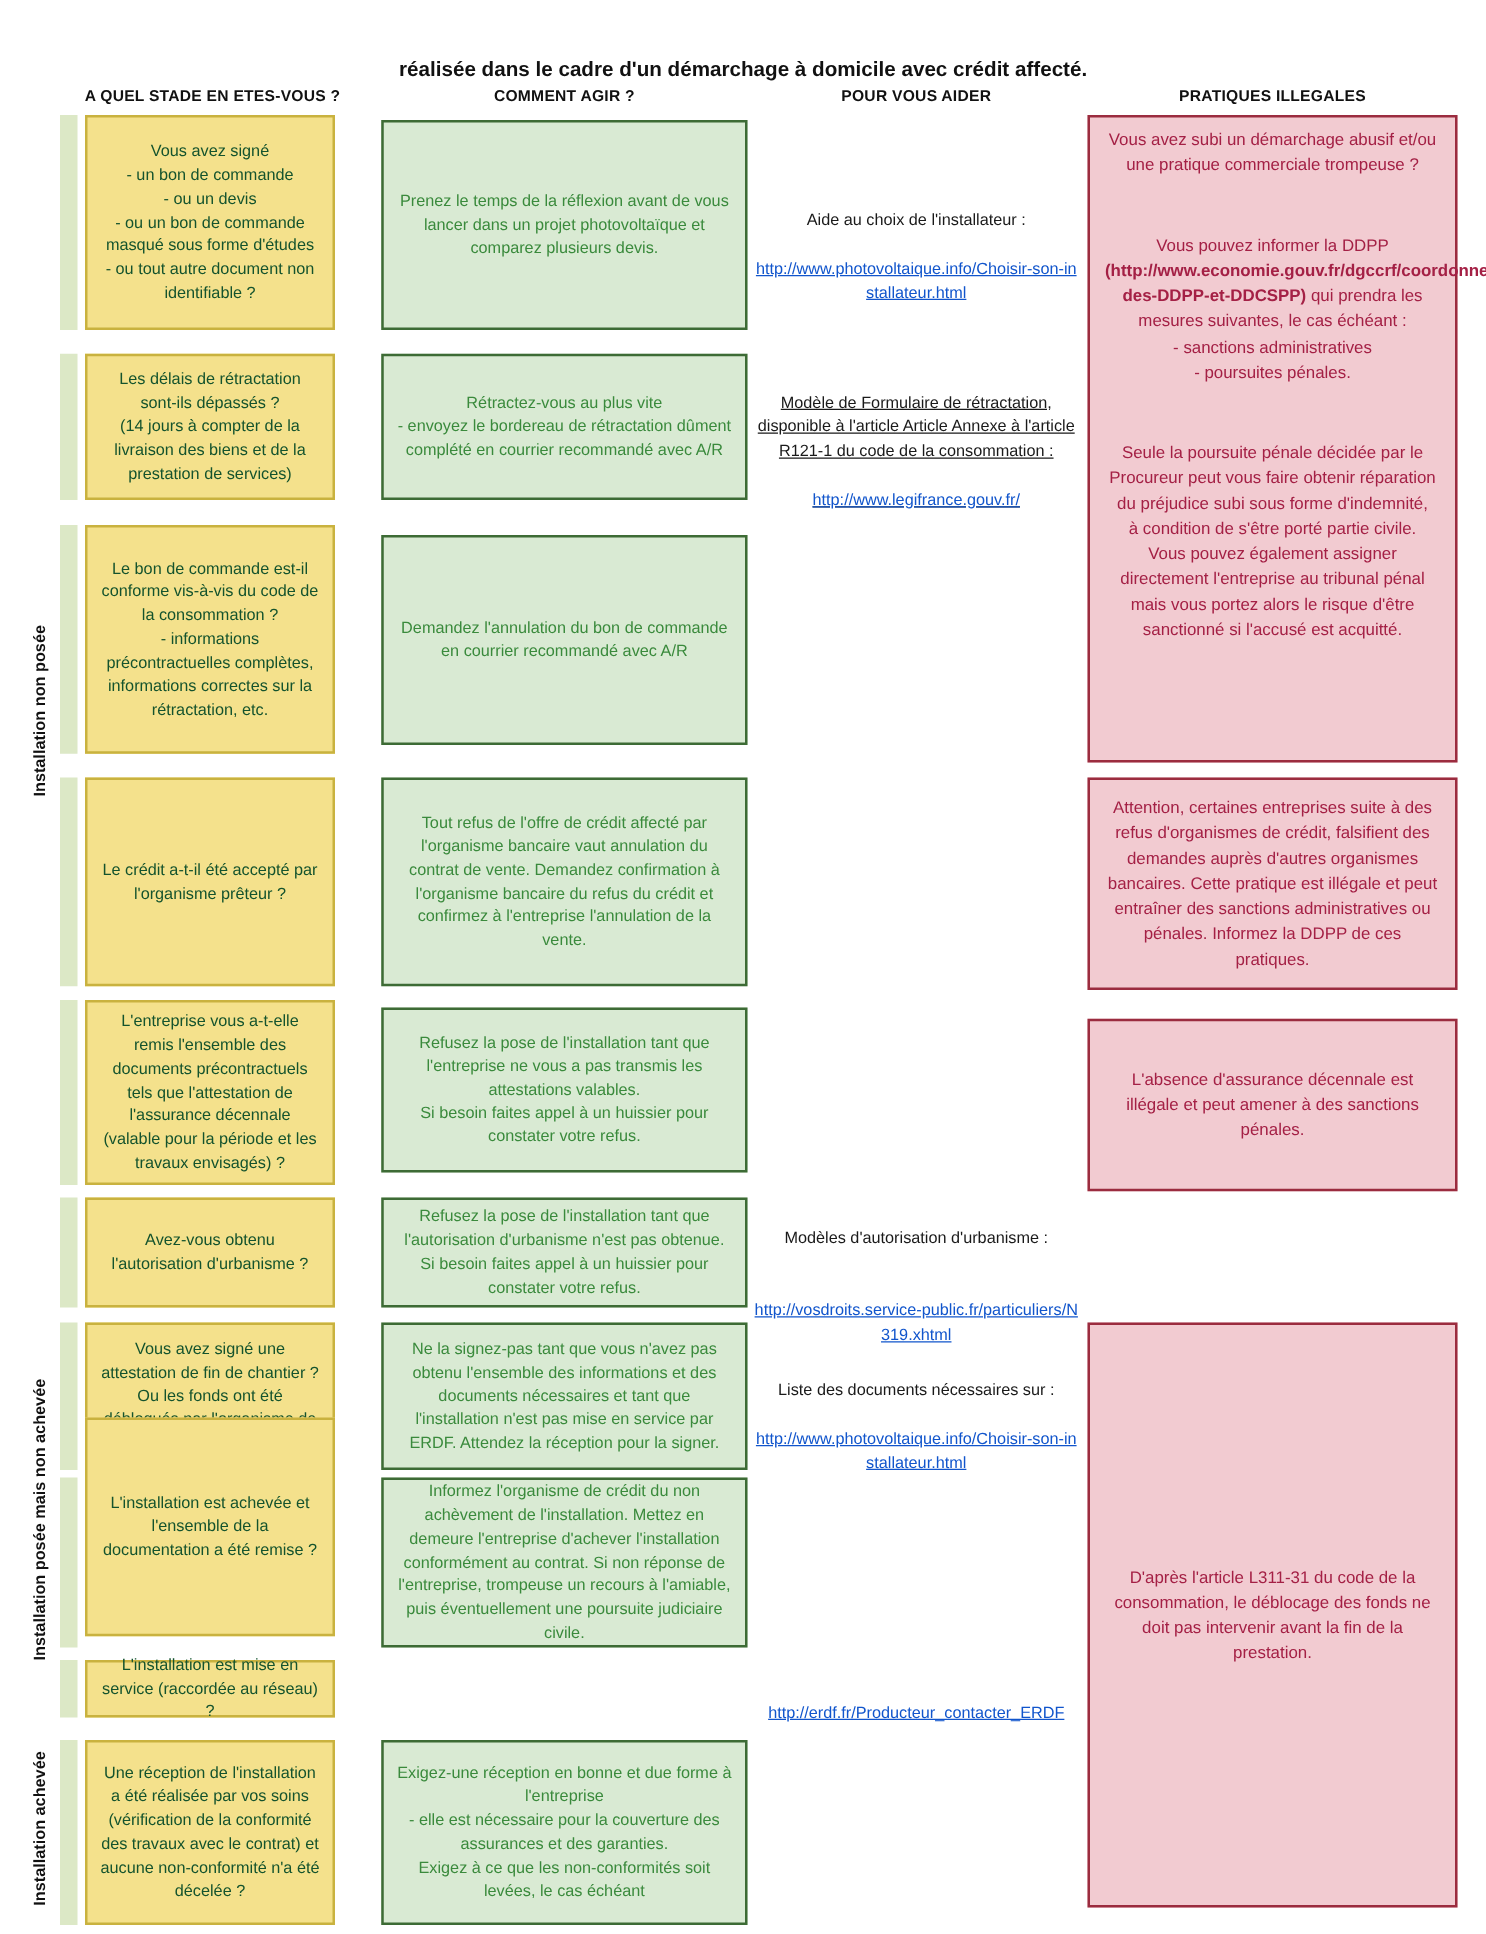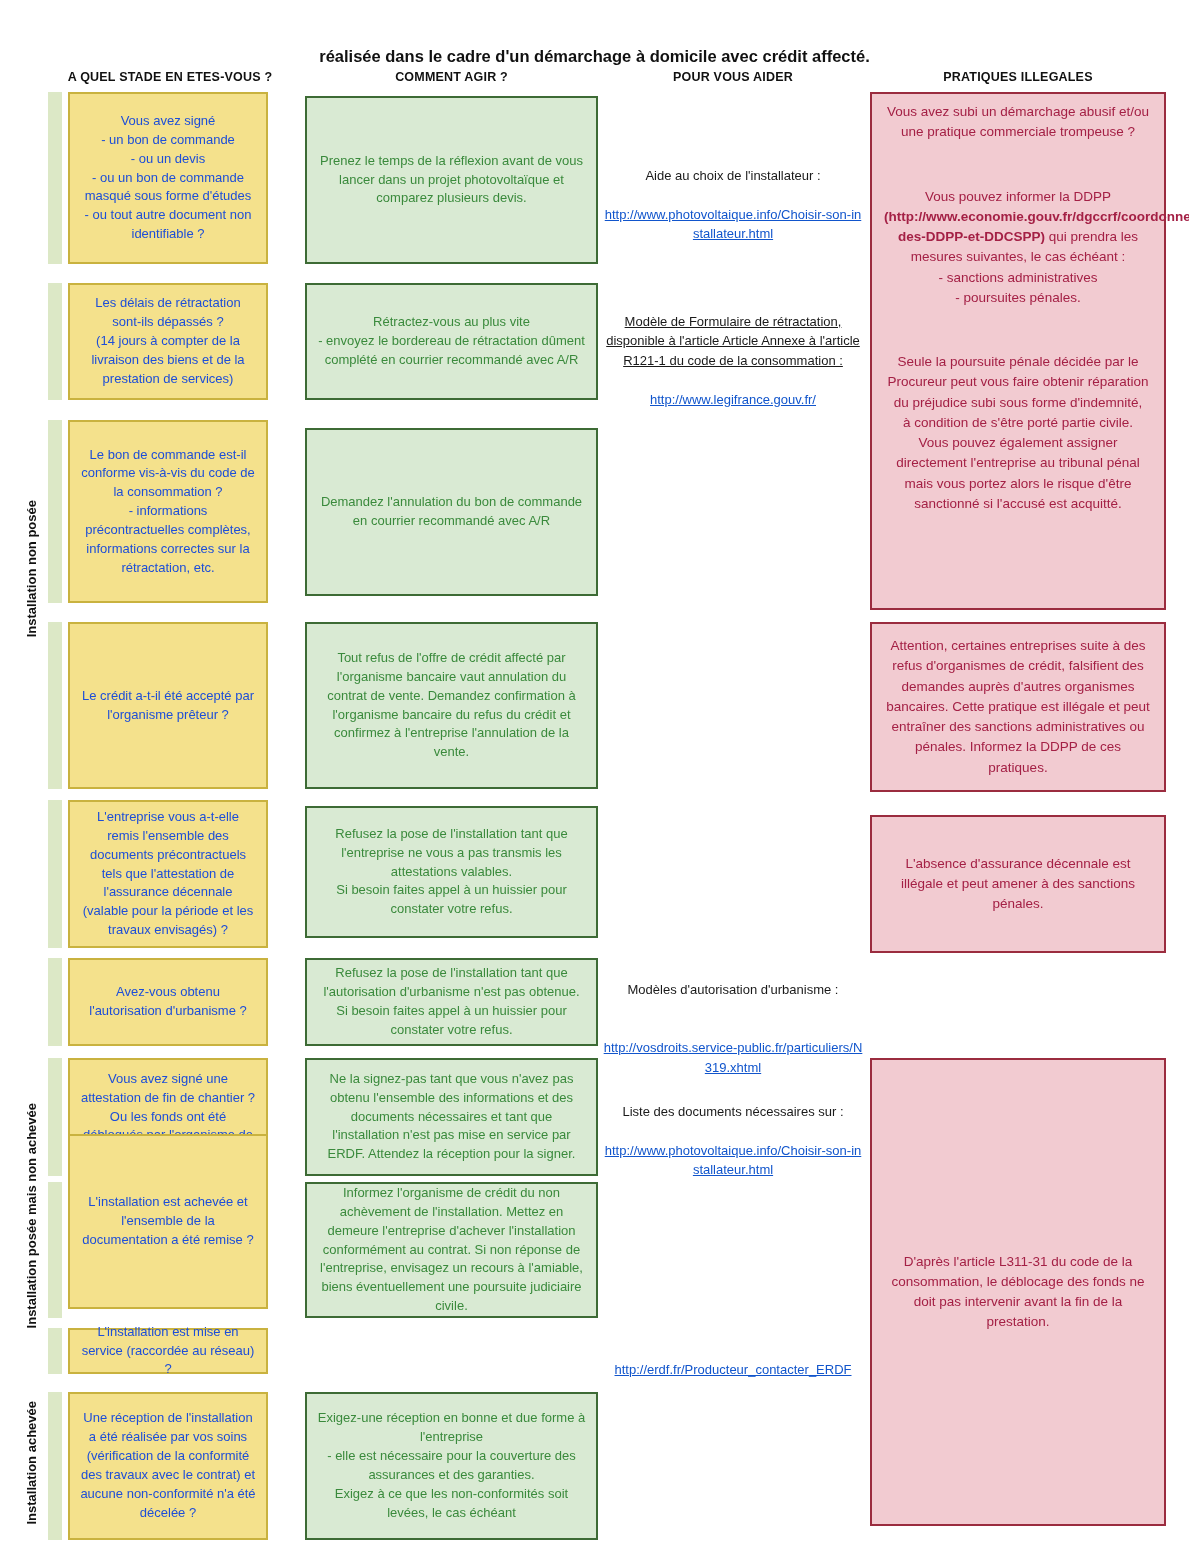--- a/index.html
+++ b/index.html
@@ -8,21 +8,21 @@
   .title{position:absolute;left:0;top:18px;width:1189px;text-align:center;
          font-weight:bold;font-size:16.5px;color:#111;line-height:1.55;white-space:pre-line;}
   .colhead{position:absolute;top:70px;font-weight:bold;font-size:12.5px;color:#111;
            text-align:center;letter-spacing:0.2px;}
   .bar{position:absolute;left:48px;width:14px;background:#dce8c6;}
   .vlabel{position:absolute;left:18px;width:26px;display:flex;align-items:center;justify-content:center;}
   .vlabel span{writing-mode:vertical-rl;transform:rotate(180deg);
                font-weight:bold;font-size:13px;color:#111;white-space:nowrap;}
   .qbox{position:absolute;left:68px;width:200px;background:#f4e18c;border:2px solid #c9b23f;
         box-sizing:border-box;display:flex;align-items:center;justify-content:center;
-        text-align:center;color:#1d4ed8;font-size:13px;line-height:1.45;
+        text-align:center;color:#14532d;font-size:13px;line-height:1.45;
         padding:6px 10px;white-space:pre-line;}
   .abox{position:absolute;left:305px;width:293px;background:#d9ead3;border:2px solid #3d6b35;
         box-sizing:border-box;display:flex;align-items:center;justify-content:center;
         text-align:center;color:#3a8a3c;font-size:13px;line-height:1.45;
         padding:6px 10px;white-space:pre-line;}
   .hblock{position:absolute;left:602px;width:262px;text-align:center;color:#1a1a1a;
           font-size:13px;line-height:1.5;white-space:pre-line;}
   .hblock a{color:#1155cc;text-decoration:underline;cursor:pointer;word-break:break-all;}
   .ibox{position:absolute;left:870px;width:296px;background:#f2cbd1;border:2px solid #9b2c3f;
         box-sizing:border-box;color:#a42045;font-size:13.5px;line-height:1.5;
@@ -106,21 +106,21 @@
   </div>
 
   <div class="qbox" style="top:1058px;height:118px;">Vous avez signé une attestation de fin de chantier ? Ou les fonds ont été débloqués par l'organisme de crédit ?</div>
   <div class="abox" style="top:1058px;height:118px;">Ne la signez-pas tant que vous n'avez pas obtenu l'ensemble des informations et des documents nécessaires et tant que l'installation n'est pas mise en service par ERDF. Attendez la réception pour la signer.</div>
   <div class="hblock" style="top:1082px;">
     <span>Liste des documents nécessaires sur :</span><br>
     <a>http://www.photovoltaique.info/Choisir-son-installateur.html</a>
   </div>
 
   <div class="qbox" style="top:1134px;height:175px;">L'installation est achevée et l'ensemble de la documentation a été remise ?</div>
-  <div class="abox" style="top:1182px;height:136px;">Informez l'organisme de crédit du non achèvement de l'installation. Mettez en demeure l'entreprise d'achever l'installation conformément au contrat. Si non réponse de l'entreprise, envisagez un recours à l'amiable, biens éventuellement une poursuite judiciaire civile.</div>
+  <div class="abox" style="top:1182px;height:136px;">Informez l'organisme de crédit du non achèvement de l'installation. Mettez en demeure l'entreprise d'achever l'installation conformément au contrat. Si non réponse de l'entreprise, trompeuse un recours à l'amiable, puis éventuellement une poursuite judiciaire civile.</div>
 
   <div class="qbox" style="top:1328px;height:46px;">L'installation est mise en service (raccordée au réseau) ?</div>
   <div class="hblock" style="top:1340px;">
     <a>http://erdf.fr/Producteur_contacter_ERDF</a>
   </div>
 
   <div class="qbox" style="top:1392px;height:148px;">Une réception de l'installation a été réalisée par vos soins (vérification de la conformité des travaux avec le contrat) et aucune non-conformité n'a été décelée ?</div>
   <div class="abox" style="top:1392px;height:148px;">Exigez-une réception en bonne et due forme à l'entreprise
 - elle est nécessaire pour la couverture des assurances et des garanties.
 Exigez  à ce que les non-conformités soit levées, le cas échéant</div>

